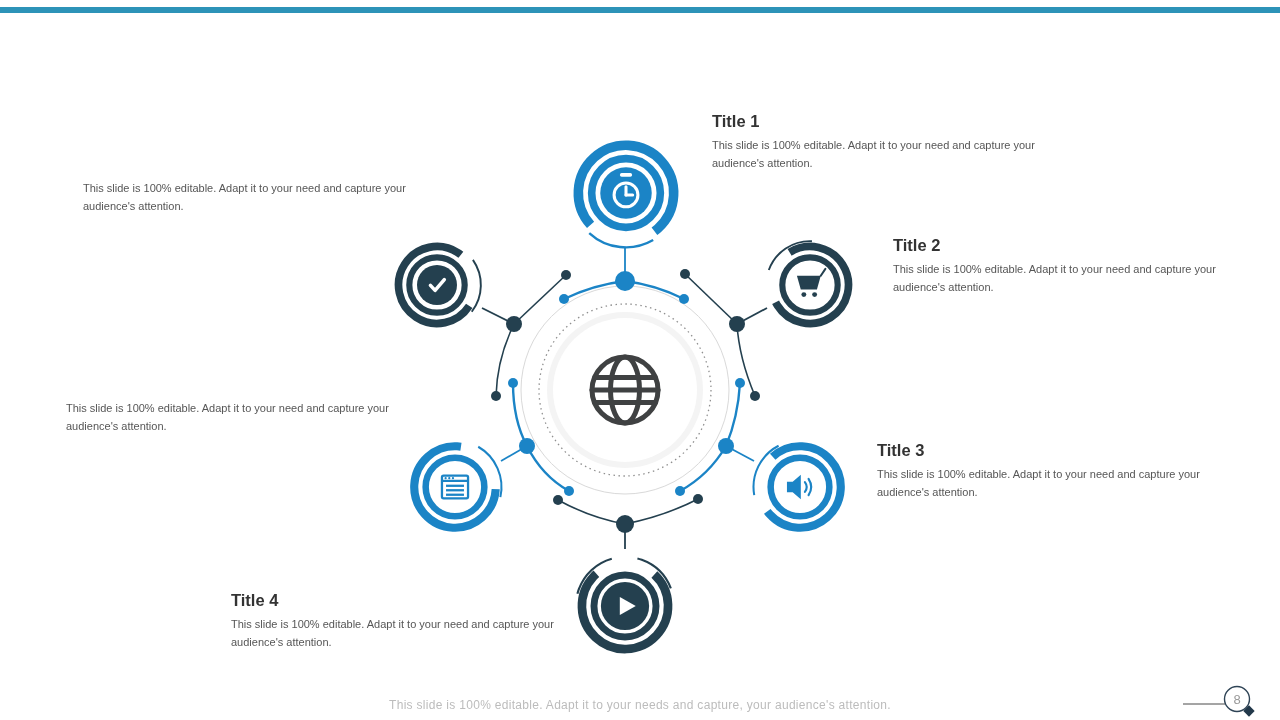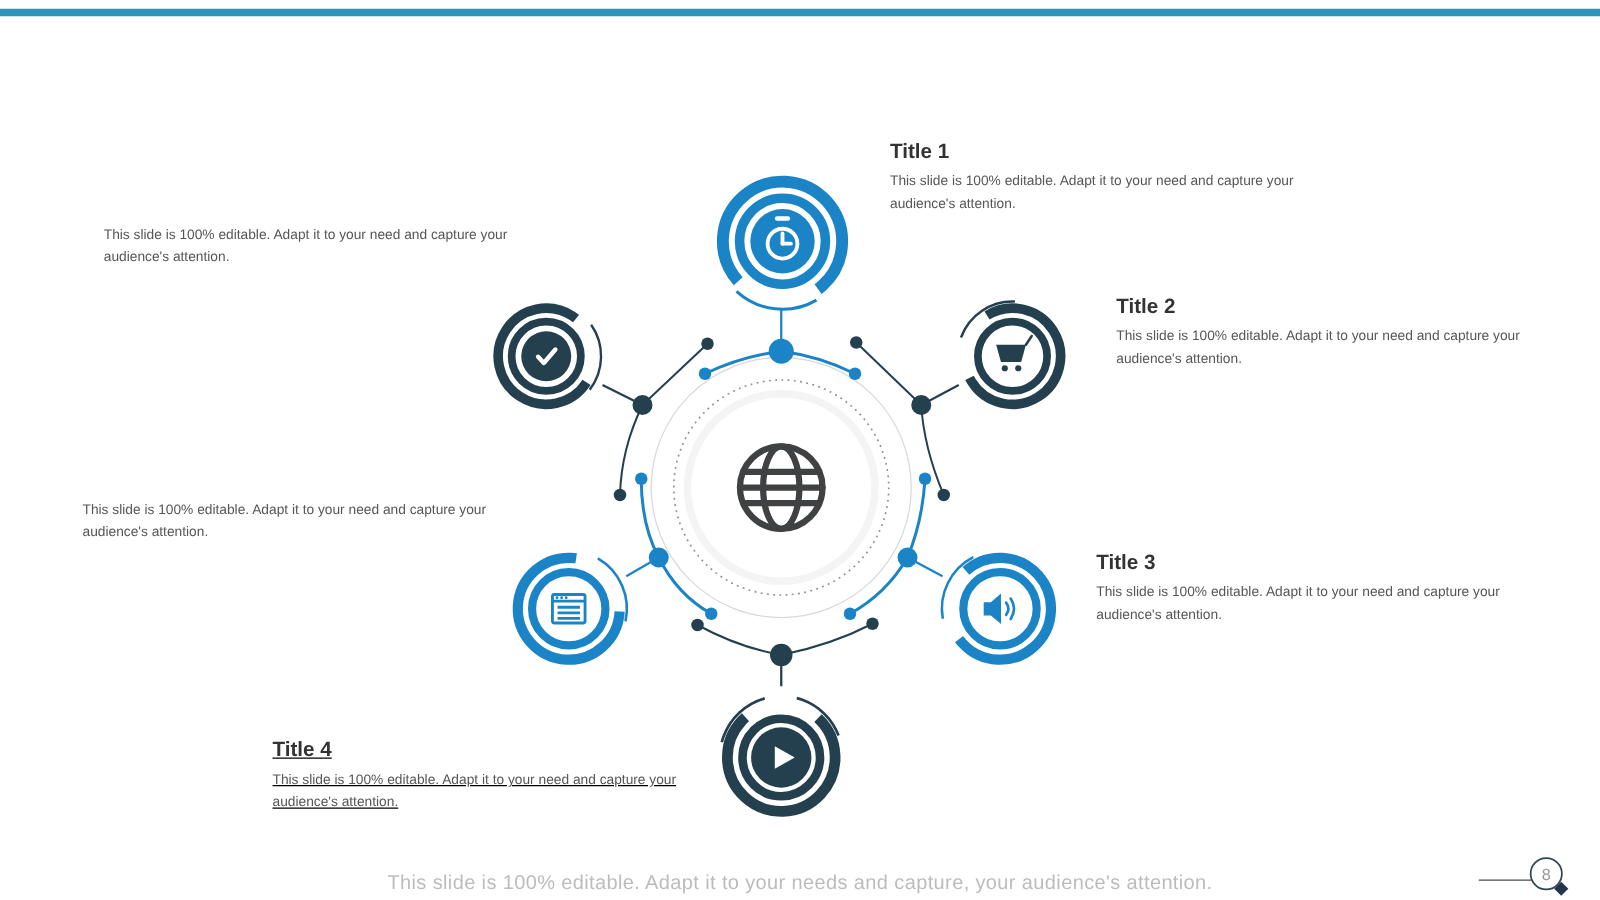--- a/index.html
+++ b/index.html
@@ -14,27 +14,27 @@
     position:absolute; top:22px; left:0; width:100%;
     text-align:center; font-size:38px; font-weight:400; letter-spacing:1.5px;
     color:#2d2d2d;
   }
   .label { position:absolute; width:350px; }
   .label h3 { font-size:16.5px; font-weight:bold; color:#333333; margin-bottom:5px; }
   .label p  { font-size:11px; line-height:18px; color:#565656; }
   .label-1 { left:712px; top:112px; }
   .label-2 { left:893px; top:236px; }
   .label-3 { left:877px; top:441px; }
-  .label-4 { left:218px; top:591px;text-decoration:underline; }
+  .label-4 { left:231px; top:591px; }
   .label-5 { left:66px;  top:399px; }
   .label-6 { left:83px;  top:179px; }
   .abs { position:absolute; }
   .footer {
     position:absolute; left:0; right:0; top:698px; text-align:center;
-    font-size:16px; letter-spacing:0.3px; color:#bcbcbc;
+    font-size:12px; letter-spacing:0.3px; color:#bcbcbc;
   }
 </style>
 </head>
 <body>
 
 <div class="slide">
 
   <div class="top-bar"></div>
 
 

